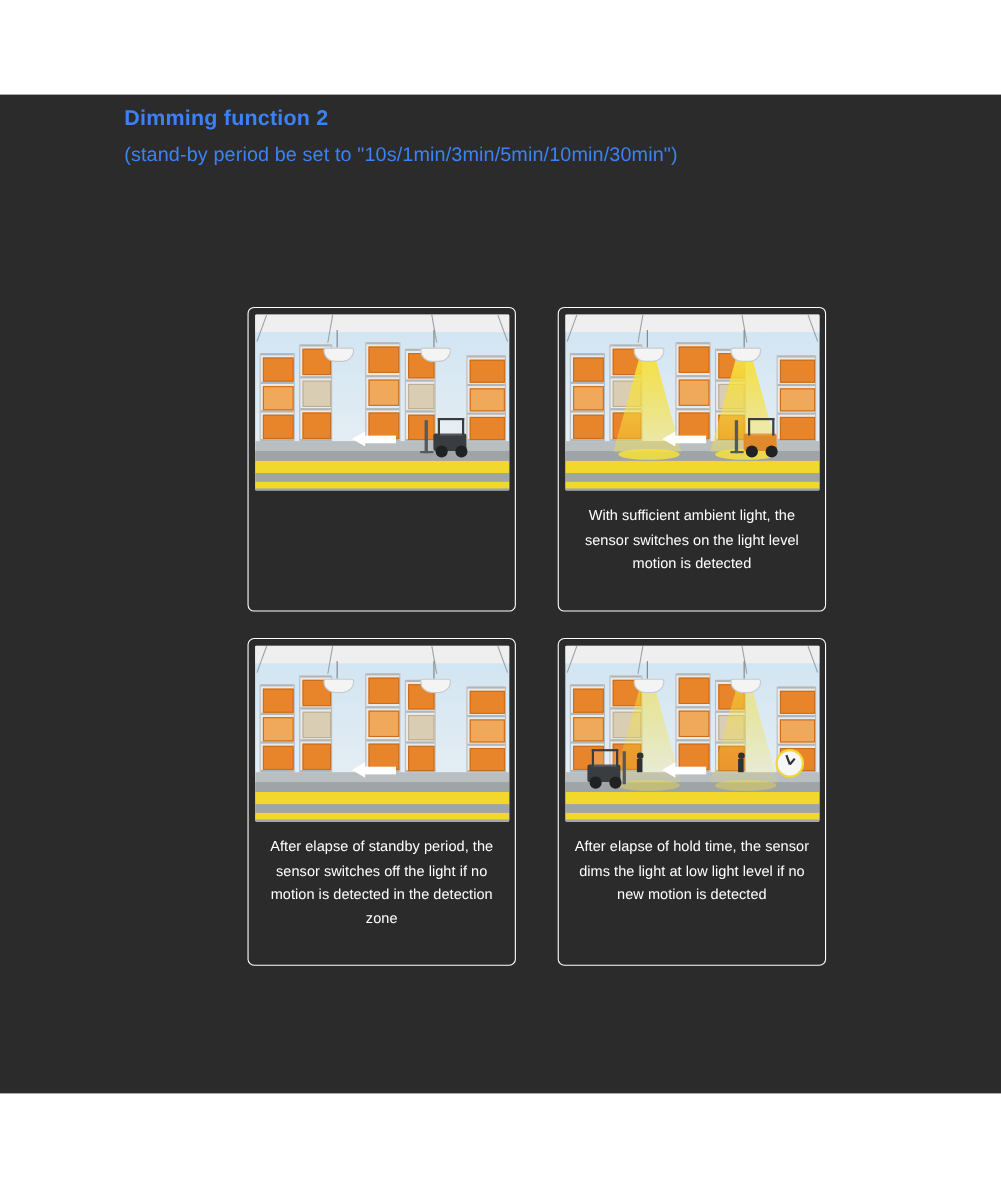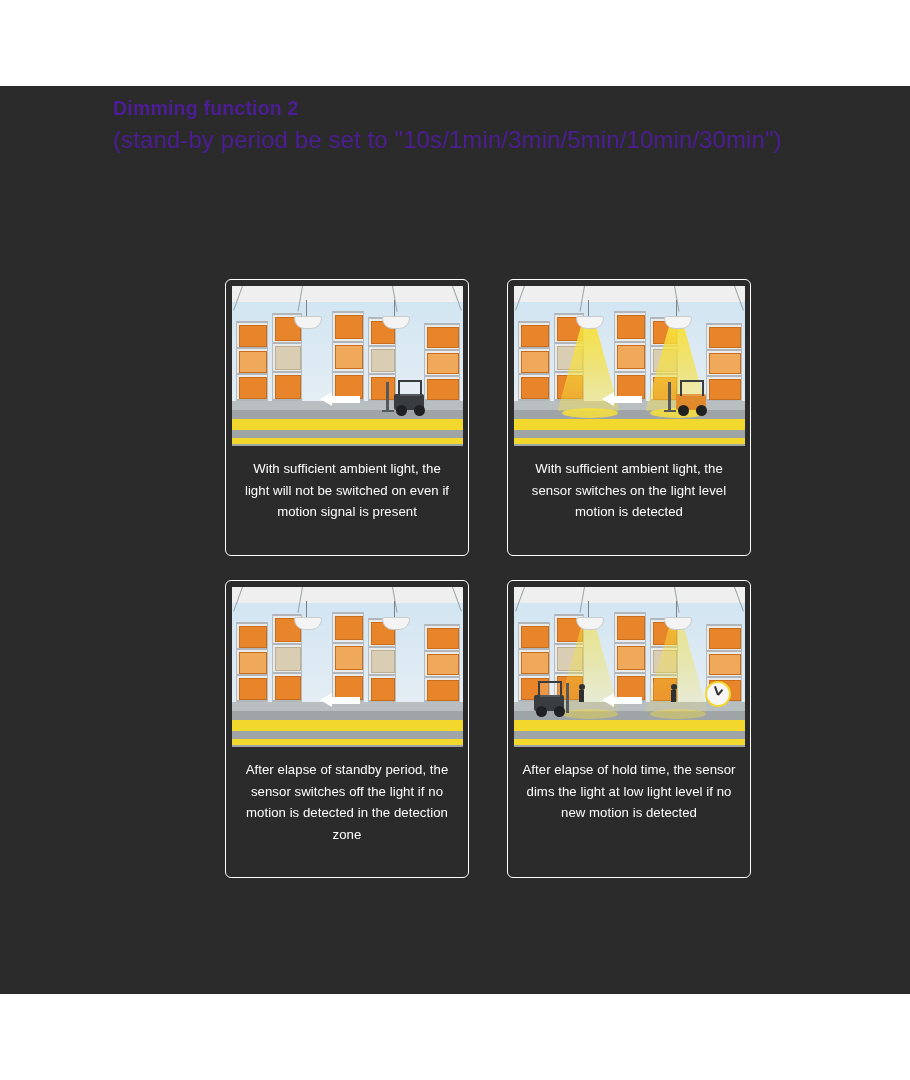--- a/index.html
+++ b/index.html
@@ -25,30 +25,30 @@
     top: 86px;
     width: 910px;
     height: 908px;
     background: #2b2b2b;
   }
   #heading {
     position: absolute;
     left: 113px;
     top: 95px;
     width: 740px;
-    color: #4c1d95;
+    color: #3b82f6;
   }
   #heading .title {
     font-size: 19.5px;
     font-weight: bold;
     letter-spacing: 0.2px;
     line-height: 26px;
   }
   #heading .subtitle {
-    font-size: 24px;
+    font-size: 18px;
     font-weight: normal;
     letter-spacing: 0.1px;
     line-height: 30px;
     margin-top: 4px;
   }
   #grid {
     position: absolute;
     left: 225px;
     top: 279px;
     width: 530px;
@@ -368,21 +368,20 @@
           <div class="fl-cab"></div>
           <div class="fl-wheel" style="left:14px;"></div>
           <div class="fl-wheel" style="left:32px;"></div>
         </div>
 
         <div class="arrow" style="left:88px;">
           <div class="stem"></div>
             <div class="head"></div>
         </div>
       </div>
-      <div class="caption">With sufficient ambient light, the light will not be switched on even if motion signal is present</div>
     </div>
 
     <div class="card card-r1">
       <div class="scene">
         <div class="sky"></div>
         <div class="ceiling"></div>
         <div class="ceil-line" style="left:10px;transform:rotate(20deg);"></div>
         <div class="ceil-line" style="left:70px;transform:rotate(10deg);"></div>
         <div class="ceil-line" style="left:160px;transform:rotate(-10deg);"></div>
         <div class="ceil-line" style="left:220px;transform:rotate(-20deg);"></div>

